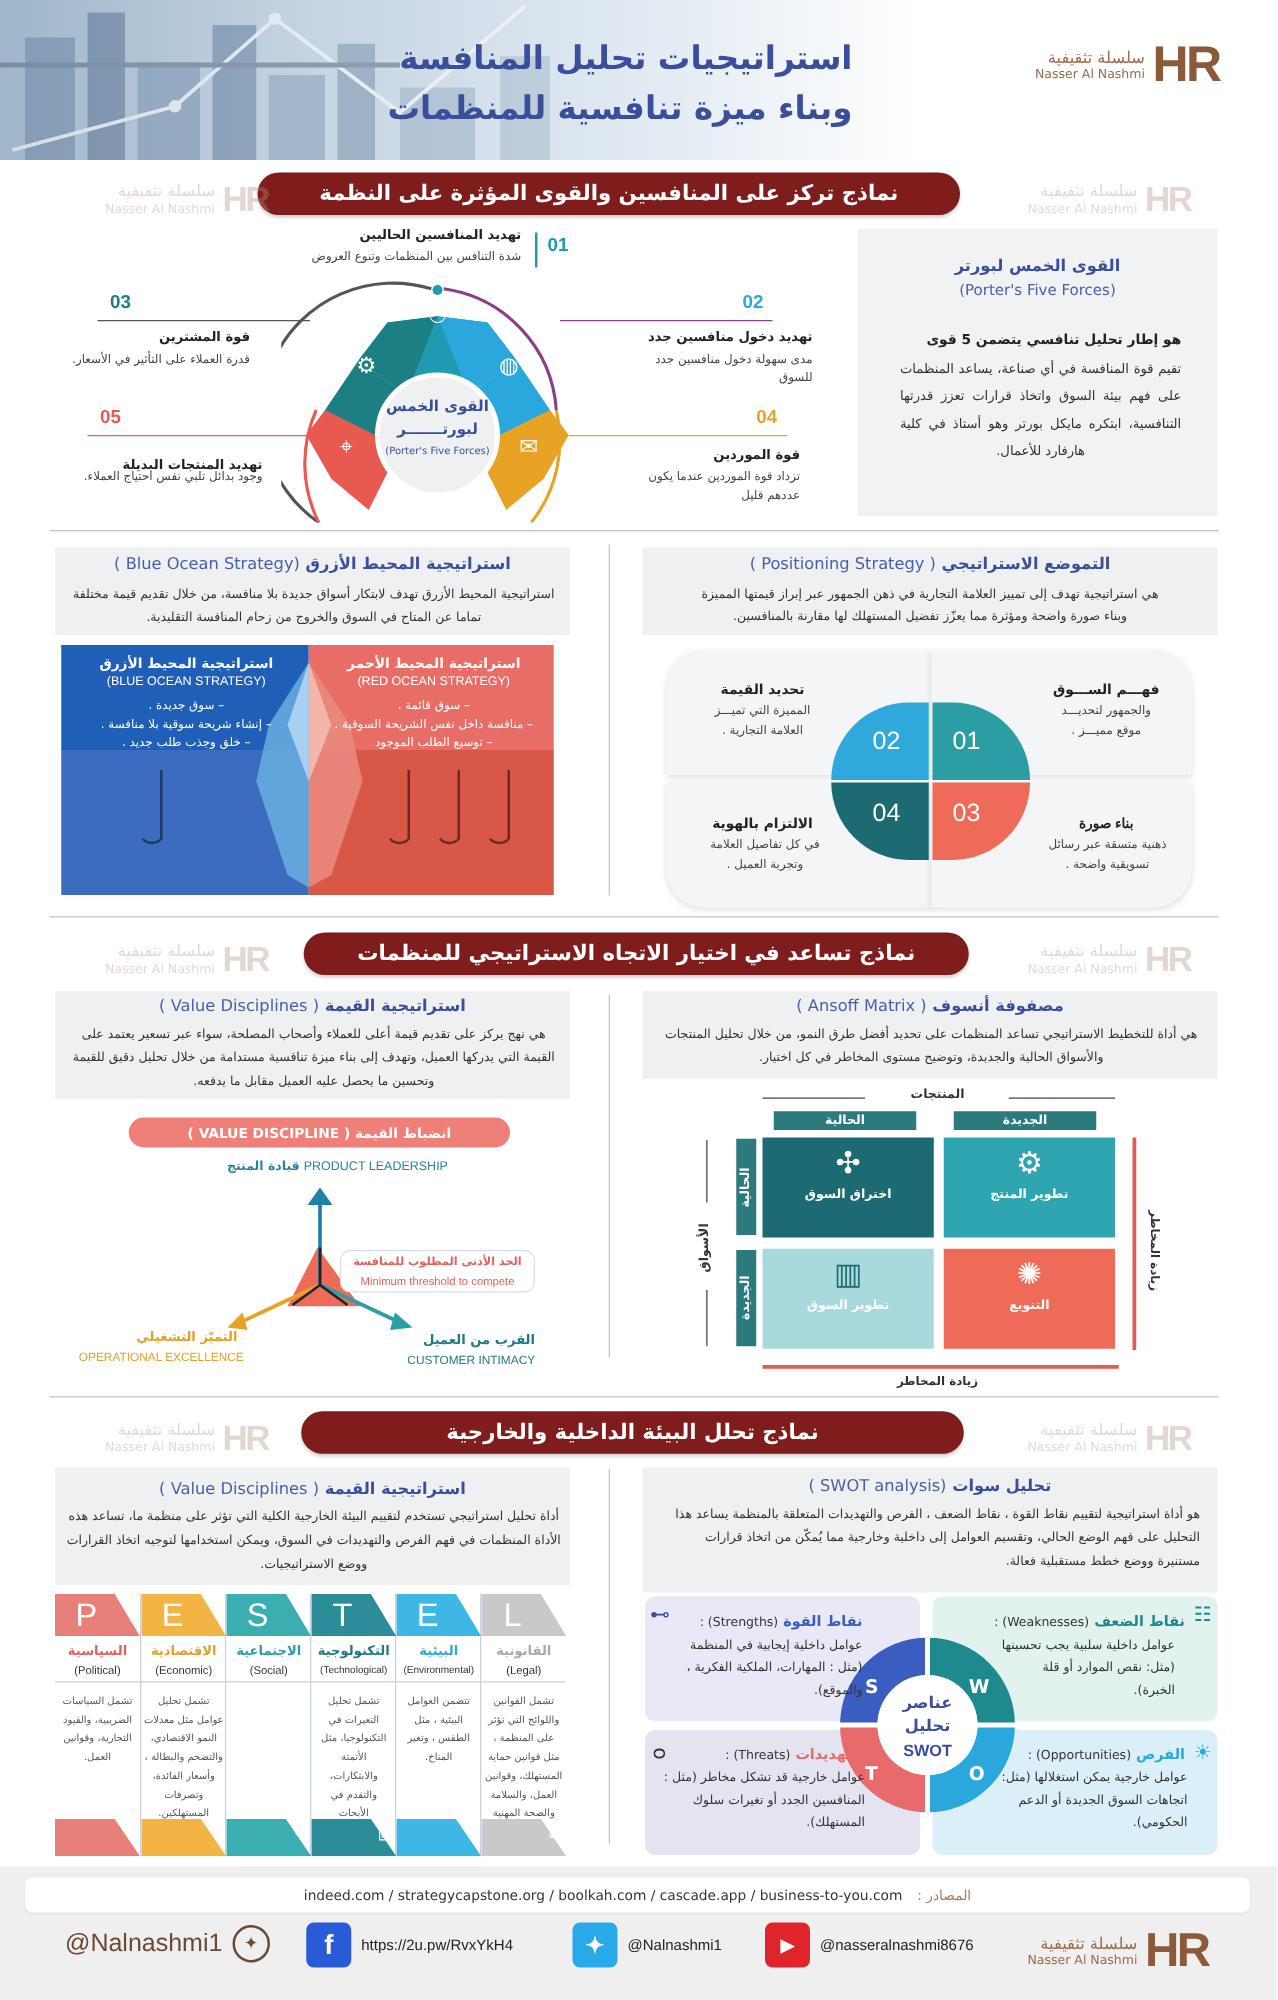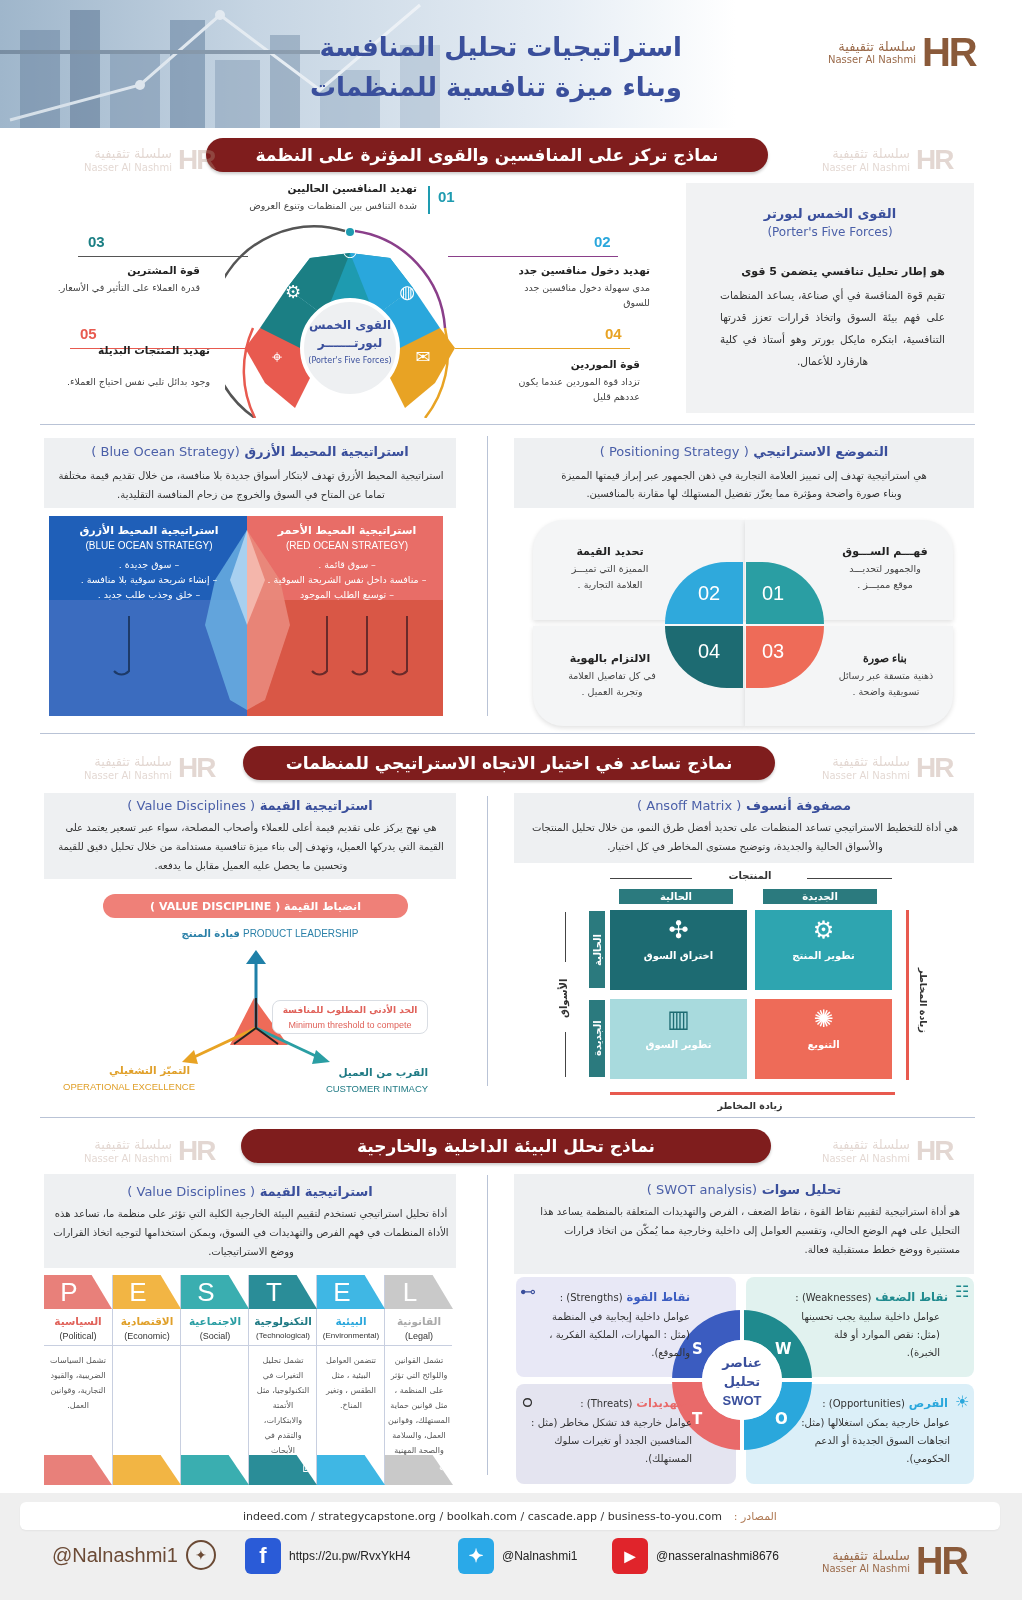--- a/index.html
+++ b/index.html
@@ -160,21 +160,21 @@
 <div class="force-title" style="right:605px; top:182px;">تهديد المنافسين الحاليين</div>
 <div class="force-desc" style="right:605px; top:198px;">شدة التنافس بين المنظمات وتنوع العروض</div>
 
 <div class="force-num" style="left:88px; top:233px; color:#1b7f84;">03</div>
 <div class="abs" style="left:78px; top:256px; width:170px; height:1px; background:#555;"></div>
 <div class="force-title" style="right:822px; top:264px;">قوة المشترين</div>
 <div class="force-desc" style="right:822px; top:280px; width:160px;">قدرة العملاء على التأثير في الأسعار.</div>
 
 <div class="force-num" style="left:80px; top:325px; color:#e85a4f;">05</div>
 <div class="abs" style="left:70px; top:348px; width:180px; height:1px; background:#e85a4f;"></div>
-<div class="force-title" style="right:812px; top:344px;">تهديد المنتجات البديلة</div>
+<div class="force-title" style="right:812px; top:366px;">تهديد المنتجات البديلة</div>
 <div class="force-desc" style="right:812px; top:374px; width:170px;">وجود بدائل تلبي نفس احتياج العملاء.</div>
 
 <div class="force-num" style="left:594px; top:233px; color:#2aa7dc;">02</div>
 <div class="abs" style="left:448px; top:256px; width:170px; height:1px; background:#8a3f8a;"></div>
 <div class="force-title" style="left:508px; top:264px; width:142px; text-align:right;">تهديد دخول منافسين جدد</div>
 <div class="force-desc" style="left:508px; top:280px; width:142px; text-align:right;">مدى سهولة دخول منافسين جدد للسوق</div>
 
 <div class="force-num" style="left:605px; top:325px; color:#e8a324;">04</div>
 <div class="abs" style="left:455px; top:348px; width:175px; height:1px; background:#e8a324;"></div>
 <div class="force-title" style="left:498px; top:358px; width:142px; text-align:right;">قوة الموردين</div>
@@ -408,20 +408,21 @@
     <div class="pest-letter" style="left:0; top:2px; width:50px;">S</div>
     <div class="pest-ar" style="left:0; top:40px; width:68px; color:#2a9ea3;">الاجتماعية</div>
     <div class="pest-en" style="left:0; top:56px; width:68px;">(Social)</div>
     <div class="abs" style="left:0; top:180px; width:68px; height:30px; background:#3aaeb0; clip-path:polygon(0 0,70% 0,100% 100%,0 100%); color:#fff; font-size:16px; padding-left:14px;">⚇</div>
   </div>
   <div class="abs" style="left:68px; top:0; width:68px; height:210px; border-left:1px solid #c8cfe0;">
     <div class="abs" style="left:0; top:0; width:68px; height:34px; background:#f2b544; clip-path:polygon(0 0,70% 0,100% 100%,0 100%);"></div>
     <div class="pest-letter" style="left:0; top:2px; width:50px;">E</div>
     <div class="pest-ar" style="left:0; top:40px; width:68px; color:#e0a02a;">الاقتصادية</div>
     <div class="pest-en" style="left:0; top:56px; width:68px;">(Economic)</div>
+    <div class="pest-desc" style="left:2px; top:78px; width:64px;">تشمل تحليل عوامل مثل معدلات النمو الاقتصادي، والتضخم والبطالة ، وأسعار الفائدة، وتصرفات المستهلكين.</div>
     <div class="abs" style="left:0; top:180px; width:68px; height:30px; background:#f2b544; clip-path:polygon(0 0,70% 0,100% 100%,0 100%); color:#fff; font-size:16px; padding-left:14px;">$</div>
   </div>
   <div class="abs" style="left:0; top:0; width:68px; height:210px;">
     <div class="abs" style="left:0; top:0; width:68px; height:34px; background:#e8807a; clip-path:polygon(0 0,70% 0,100% 100%,0 100%);"></div>
     <div class="pest-letter" style="left:0; top:2px; width:50px;">P</div>
     <div class="pest-ar" style="left:0; top:40px; width:68px; color:#e0625a;">السياسية</div>
     <div class="pest-en" style="left:0; top:56px; width:68px;">(Political)</div>
     <div class="pest-desc" style="left:2px; top:78px; width:64px;">تشمل السياسات الضريبية، والقيود التجارية، وقوانين العمل.</div>
     <div class="abs" style="left:0; top:180px; width:68px; height:30px; background:#e8807a; clip-path:polygon(0 0,70% 0,100% 100%,0 100%); color:#fff; font-size:16px; padding-left:14px;">⌂</div>
   </div>

